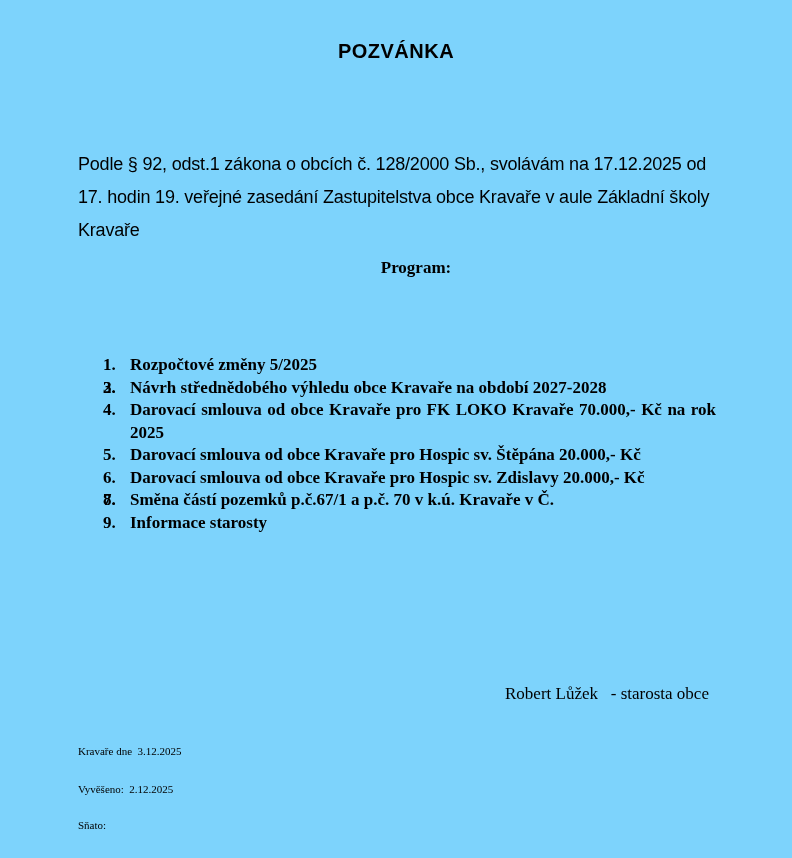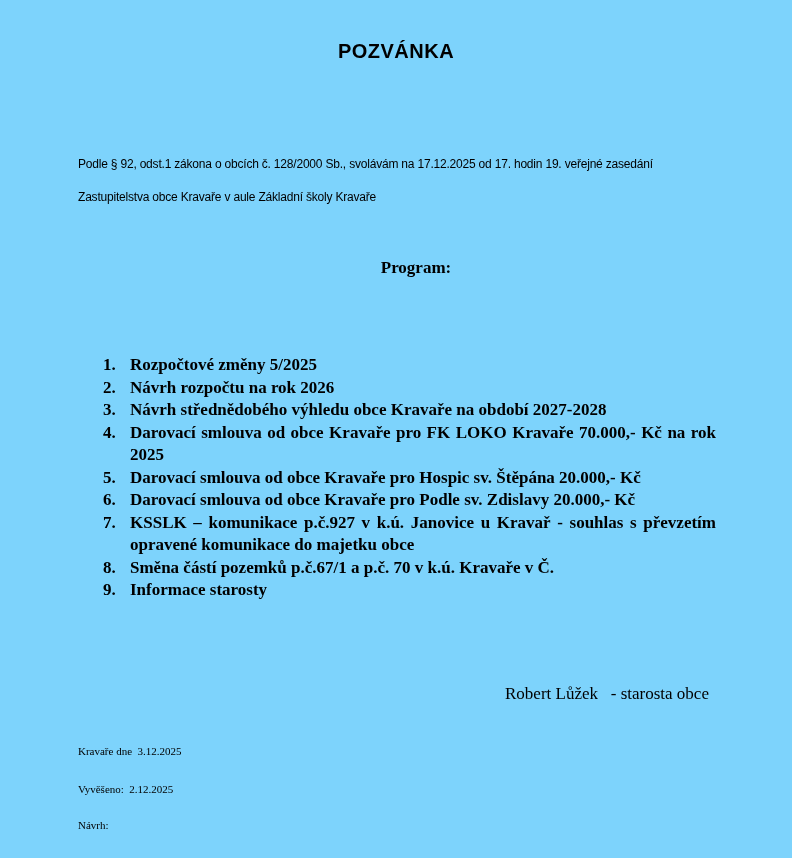--- a/index.html
+++ b/index.html
@@ -28,21 +28,21 @@
     font-size: 20px;
     letter-spacing: 0.5px;
   }
   .intro {
     position: absolute;
     top: 148px;
     left: 78px;
     width: 637px;
     margin: 0;
     font-family: "Liberation Sans", sans-serif;
-    font-size: 12px;
+    font-size: 18px;
     letter-spacing: -0.2px;
     line-height: 33px;
     text-align: left;
   }
   .program-heading {
     position: absolute;
     top: 252px;
     left: 0;
     width: 100%;
     margin: 6px;
@@ -104,51 +104,49 @@
 
   <h2 class="program-heading">Program:</h2>
 
   <ol class="program-list">
     <li class="program-item">
       <span class="num">1.</span>
       <span class="item-text">Rozpočtové změny 5/2025</span>
     </li>
     <li class="program-item">
       <span class="num">2.</span>
-      <span class="item-text">Návrh rozpočtu na rok 2026</span>
     </li>
     <li class="program-item">
       <span class="num">3.</span>
       <span class="item-text">Návrh střednědobého výhledu obce Kravaře na období 2027-2028</span>
     </li>
     <li class="program-item">
       <span class="num">4.</span>
       <span class="item-text">Darovací smlouva od obce Kravaře pro FK LOKO Kravaře 70.000,- Kč na rok 2025</span>
     </li>
     <li class="program-item">
       <span class="num">5.</span>
       <span class="item-text">Darovací smlouva od obce Kravaře pro Hospic sv. Štěpána 20.000,- Kč</span>
     </li>
     <li class="program-item">
       <span class="num">6.</span>
-      <span class="item-text">Darovací smlouva od obce Kravaře pro Podle sv. Zdislavy 20.000,- Kč</span>
+      <span class="item-text">Darovací smlouva od obce Kravaře pro Hospic sv. Zdislavy 20.000,- Kč</span>
     </li>
     <li class="program-item">
       <span class="num">7.</span>
-      <span class="item-text">KSSLK – komunikace p.č.927 v k.ú. Janovice u Kravař - souhlas s převzetím opravené komunikace do majetku obce</span>
     </li>
     <li class="program-item">
       <span class="num">8.</span>
       <span class="item-text">Směna částí pozemků p.č.67/1 a p.č. 70 v k.ú. Kravaře v Č.</span>
     </li>
     <li class="program-item">
       <span class="num">9.</span>
       <span class="item-text">Informace starosty</span>
     </li>
   </ol>
 
   <div class="signature">Robert Lůžek   - starosta obce</div>
 
   <div class="footer-line footer-dated">Kravaře dne  3.12.2025</div>
   <div class="footer-line footer-posted">Vyvěšeno:  2.12.2025</div>
-  <div class="footer-line footer-removed">Návrh:</div>
+  <div class="footer-line footer-removed">Sňato:</div>
 
 </div>
 
 </body></html>

